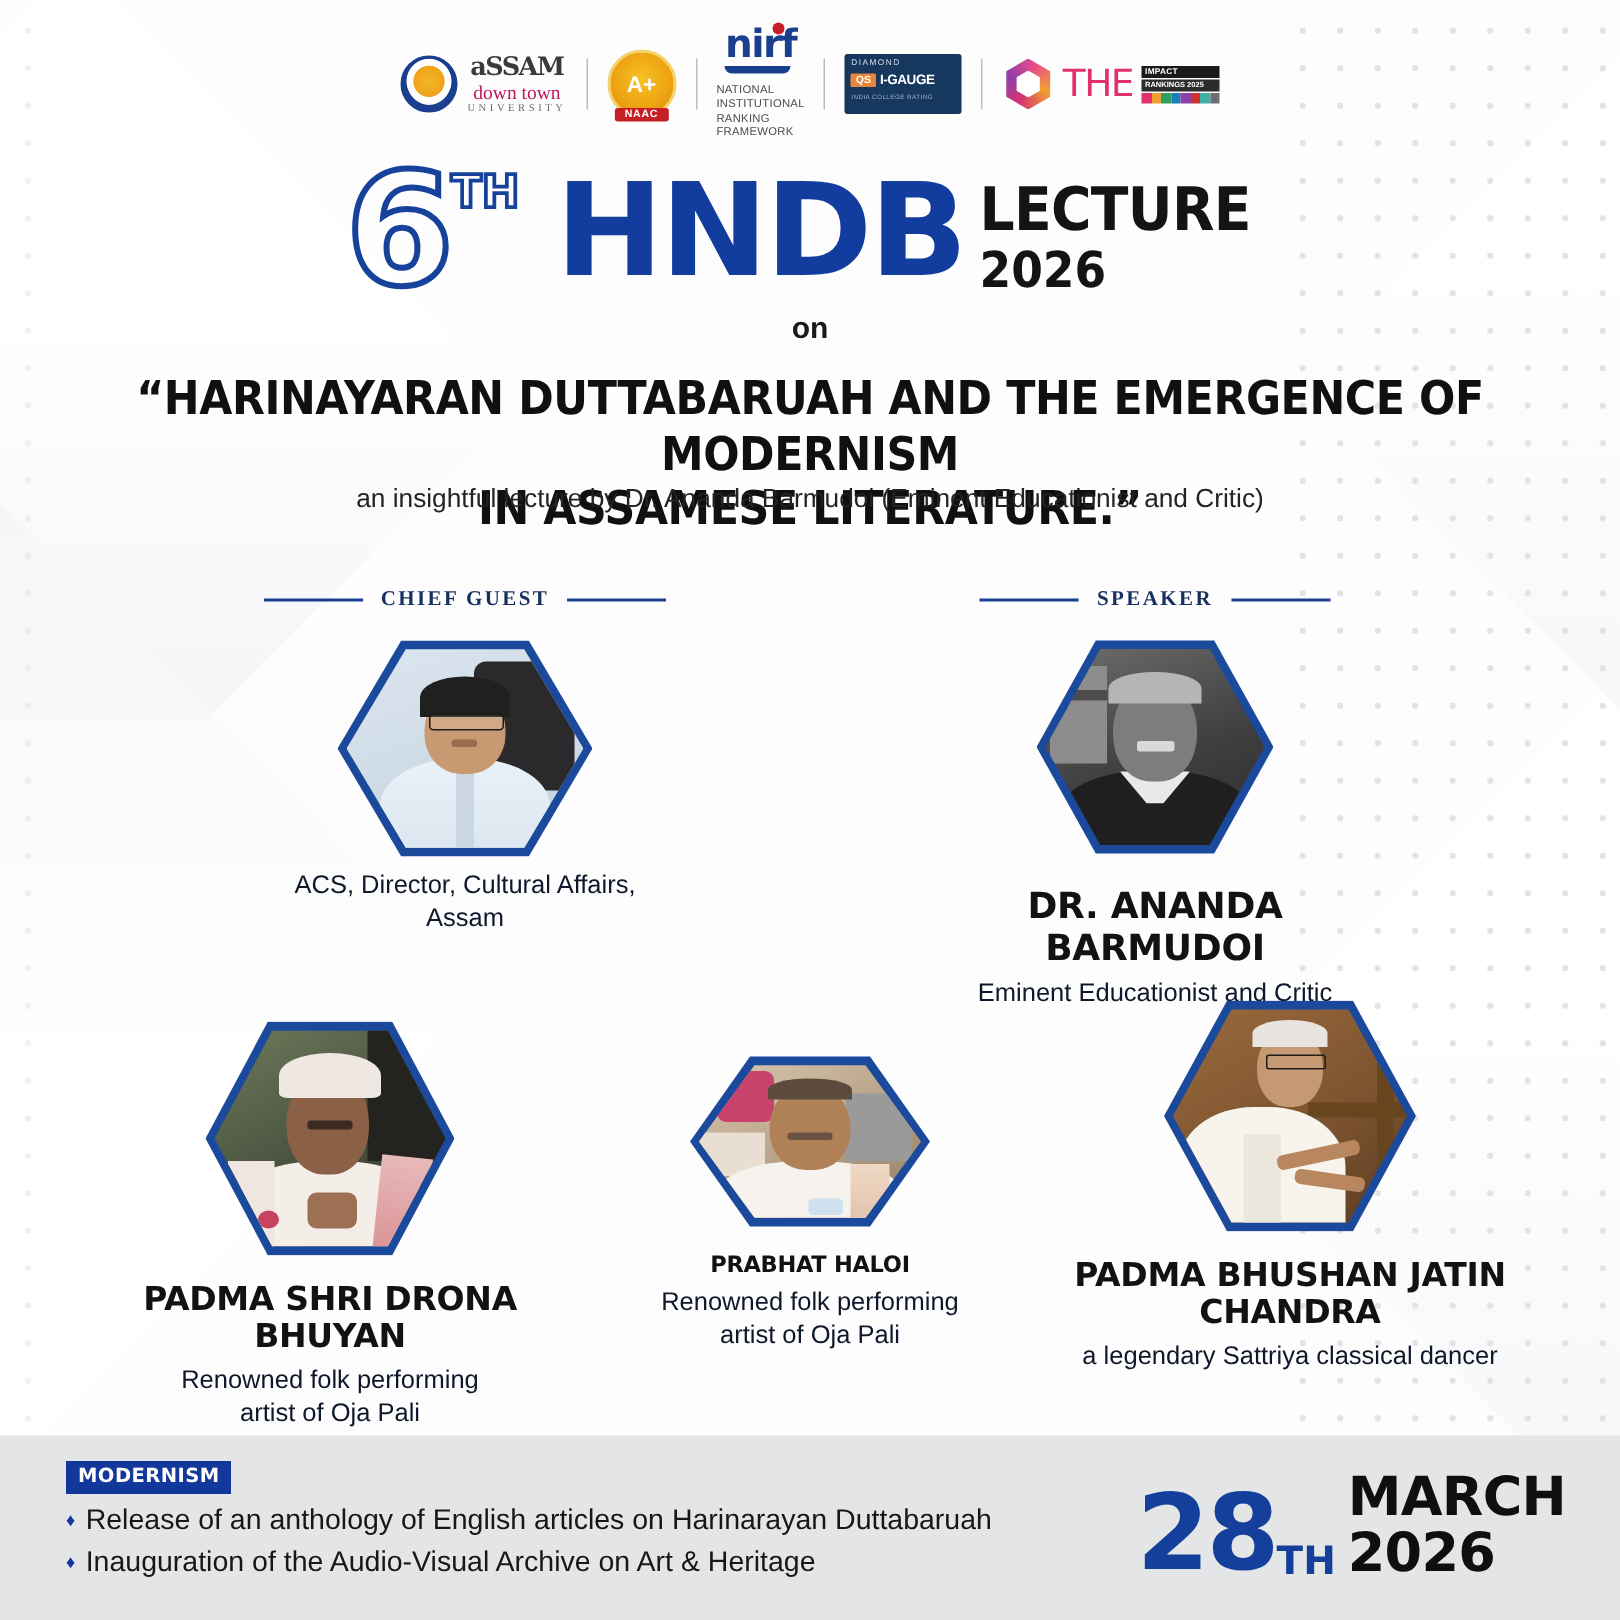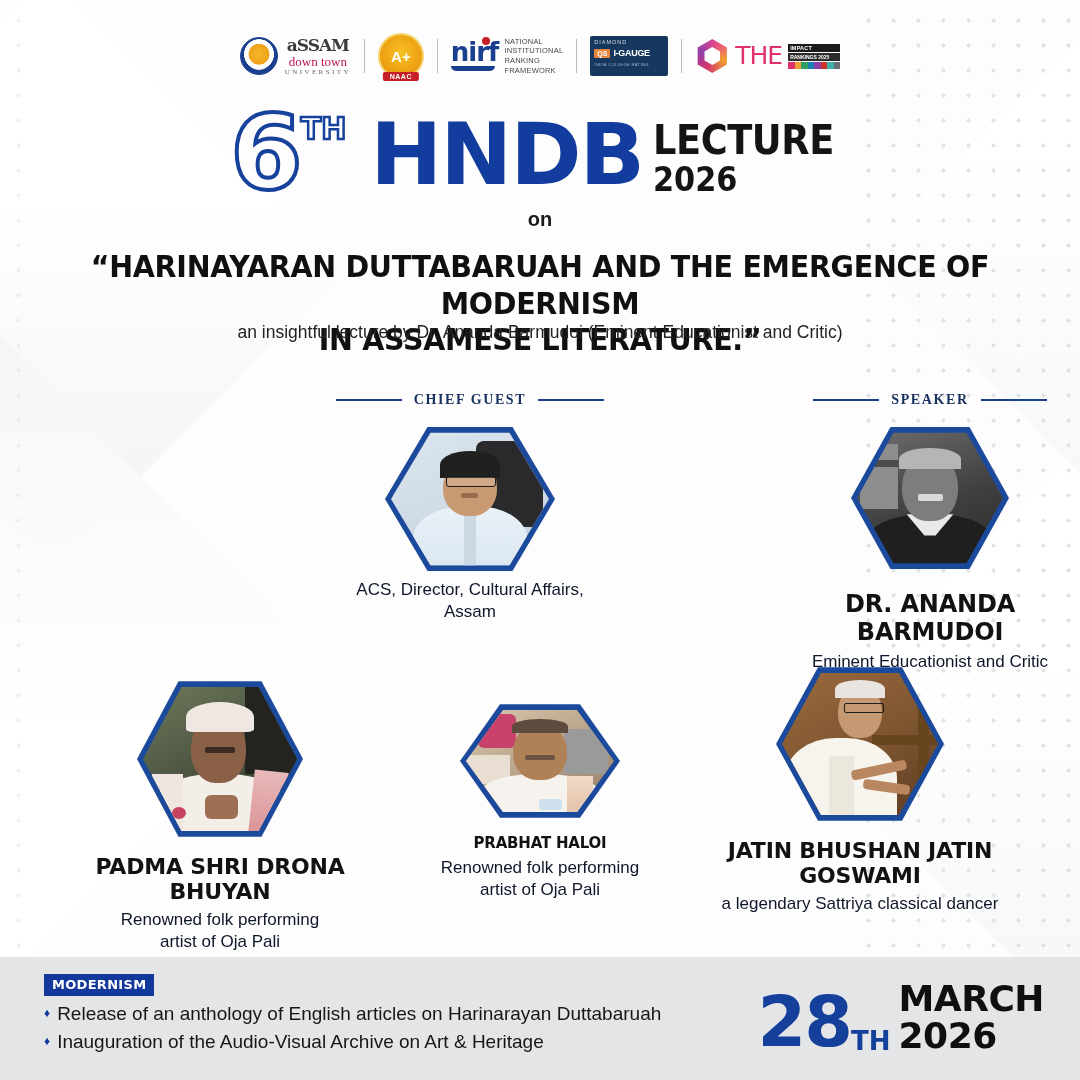--- a/index.html
+++ b/index.html
@@ -67,21 +67,21 @@
     display:flex;align-items:center;justify-content:center;
   }
   .naac .ap{color:#fff;font-size:15px;font-weight:bold;line-height:1;}
   .naac .ribbon{
     position:absolute;bottom:-4px;left:50%;transform:translateX(-50%);
     background:#c62026;color:#fff;font-size:7px;font-weight:bold;
     padding:1px 7px;border-radius:2px;letter-spacing:.5px;
   }
 
   
-  .nirf{display:flex;align-items:center;gap:6px;}
+  .nirf{display:flex;align-items:center;gap:6px;flex-direction:column;}
   .nirf-mark{position:relative;}
   .nirf-word{font-family:"DejaVu Sans",sans-serif;font-size:26px;font-weight:bold;color:#1b3f8f;line-height:.9;letter-spacing:-1px;}
   .nirf-dot{position:absolute;top:-4px;right:8px;width:8px;height:8px;border-radius:50%;background:#c62026;}
   .nirf-book{width:44px;height:5px;background:#1b3f8f;border-radius:0 0 6px 6px;margin-top:1px;}
   .nirf-full{font-size:7.5px;font-weight:normal;color:#4a4a4a;line-height:1.28;letter-spacing:.2px;}
 
   
   .gauge{
     width:78px;height:40px;background:#16375e;border-radius:2px;
     padding:3px 4px;box-sizing:border-box;color:#fff;
@@ -318,21 +318,21 @@
 
   <div class="on-word">on</div>
 
   <div class="topic">
     <div>“HARINAYARAN DUTTABARUAH AND THE EMERGENCE OF MODERNISM</div>
     <div>IN ASSAMESE LITERATURE.”</div>
   </div>
 
   <div class="subtitle">an insightful lecture by Dr. Ananda Barmudoi (Eminent Educationist and Critic)</div>
 
-  <div style="position:absolute;top:392px;left:0;width:1080px;display:flex;justify-content:flex-end;gap:160px;">
+  <div style="position:absolute;top:392px;left:0;width:1080px;display:flex;justify-content:center;gap:160px;">
 
     <div style="width:300px;">
       <div class="rule">
         <span class="ln" style="width:66px"></span>
         <span class="lb">CHIEF GUEST</span>
         <span class="ln" style="width:66px"></span>
       </div>
       <div style="display:flex;justify-content:center;margin-top:16px;">
         <div class="hexfig" style="width:170px;height:150px;">
           <div class="hexinner">
@@ -452,21 +452,21 @@
                 <div style="position:absolute;left:30%;top:58%;width:16%;height:48%;background:#ece7dd;"></div>
                 <div class="head" style="left:36%;top:10%;width:28%;height:36%;background:#c59a73;"></div>
                 <div class="hair" style="left:34%;top:7%;width:32%;height:12%;background:#e8e4df;"></div>
                 <div style="position:absolute;left:40%;top:22%;width:24%;height:6%;border:1.4px solid #1d1d1d;border-radius:2px;"></div>
                 <div style="position:absolute;left:44%;top:64%;width:36%;height:7%;background:#b9875f;border-radius:4px;transform:rotate(-12deg)"></div>
                 <div style="position:absolute;left:52%;top:76%;width:30%;height:7%;background:#b9875f;border-radius:4px;transform:rotate(8deg)"></div>
               </div>
             </div>
           </div>
         </div>
-        <div class="pname" style="font-size:22px;margin-top:14px;">JATIN BHUSHAN JATIN GOSWAMI</div>
+        <div class="pname" style="font-size:22px;margin-top:14px;">PADMA BHUSHAN JATIN CHANDRA</div>
         <div class="prole" style="font-size:17px;margin-top:5px;">
           <div>a legendary Sattriya classical dancer</div>
         </div>
       </div>
 
     </div>
   </div>
 
   <div class="bottom">
     <div class="hl-badge">MODERNISM</div>

